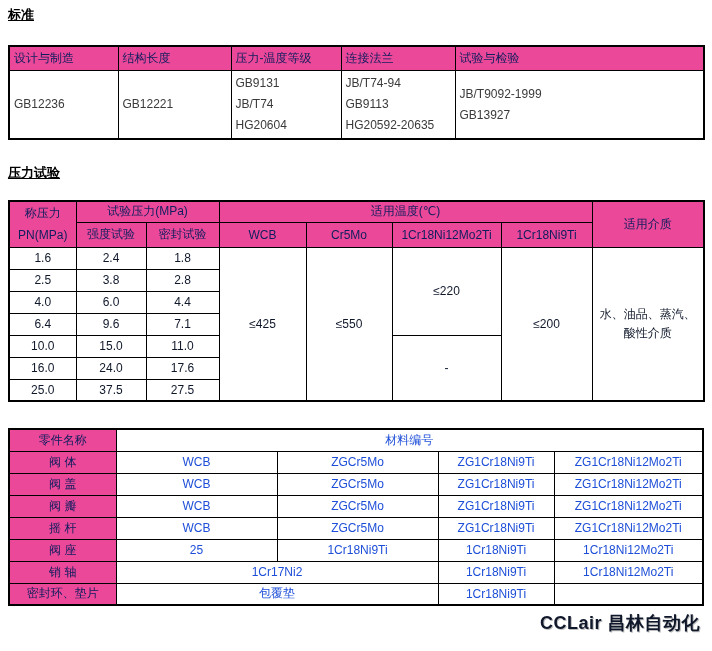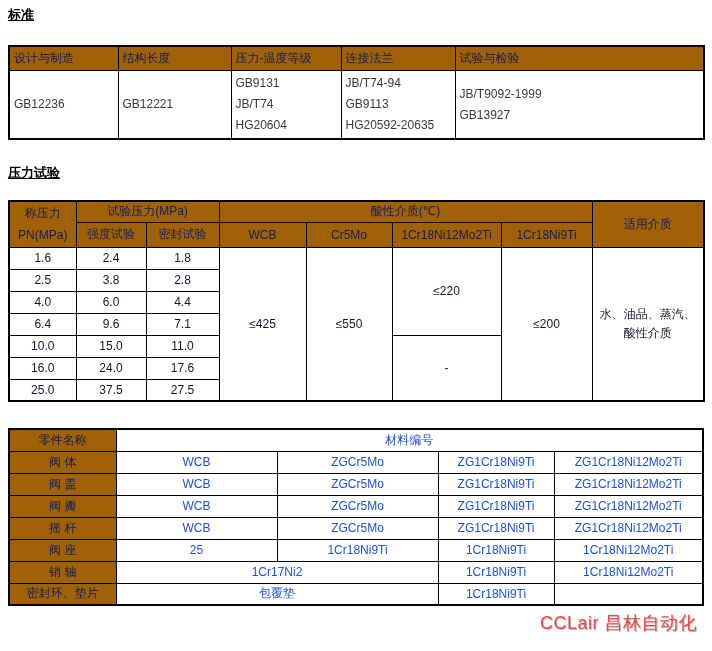--- a/index.html
+++ b/index.html
@@ -18,21 +18,21 @@
     font-size: 13px;
     font-weight: bold;
     color: #000000;
     height: 15px;
     line-height: 15px;
     text-decoration: underline;
   }
   .gap-t1 { margin-bottom: 23px; }
   .tbl { border-collapse: collapse; border: 2px solid #000; table-layout: fixed; }
   .tbl th, .tbl td { border: 1px solid #000; font-weight: normal; overflow: hidden; }
-  .hdr-blue { background: #a16207; color: #0e1d5e; }
+  .hdr-blue { background: #ec4899; color: #0e1d5e; }
 
   
   .t1 { width: 695px; margin-bottom: 25px; }
   .t1 th { text-align: left; padding: 3px 4px; height: 21px; }
   .t1 td { vertical-align: middle; padding: 2px 4px; color: #3a3a3a; height: 64px; text-align: left; }
   .t1 .ln { line-height: 21px; white-space: nowrap; }
 
   
   .gap-t2 { margin-bottom: 20px; }
   .gap-t3 { margin-bottom: 17px; }
@@ -48,22 +48,22 @@
 
   
   .t3 { width: 694px; }
   .t3 th, .t3 td { text-align: center; vertical-align: middle; height: 22px; padding: 0 3px; }
   .t3 td { color: #1d4ed8; }
 
   .watermark {
     position: absolute;
     left: 540px; top: 611px;
     font-size: 18px;
-    font-weight: normal;
-    color: #ef4444;
+    font-weight: bold;
+    color: #0f172a;
     letter-spacing: 0.5px;
     white-space: nowrap;
     text-shadow: 1px 1px 0 rgba(110,110,110,0.45);
   }
 </style>
 </head>
 <body>
 
 <div class="doc">
 
@@ -125,21 +125,21 @@
         <col style="width:91px">
         <col style="width:112px">
     </colgroup>
     <thead>
       <tr class="r1">
         <th class="hdr-blue two-line" rowspan="2">
           <div>称压力</div>
           <div>PN(MPa)</div>
         </th>
         <th class="hdr-blue" colspan="2">试验压力(MPa)</th>
-        <th class="hdr-blue" colspan="4">酸性介质(℃)</th>
+        <th class="hdr-blue" colspan="4">适用温度(℃)</th>
         <th class="hdr-blue" rowspan="2">适用介质</th>
       </tr>
       <tr class="r2">
         <th class="hdr-blue">强度试验</th>
         <th class="hdr-blue">密封试验</th>
         <th class="hdr-blue">WCB</th>
         <th class="hdr-blue">Cr5Mo</th>
         <th class="hdr-blue">1Cr18Ni12Mo2Ti</th>
         <th class="hdr-blue">1Cr18Ni9Ti</th>
       </tr>

